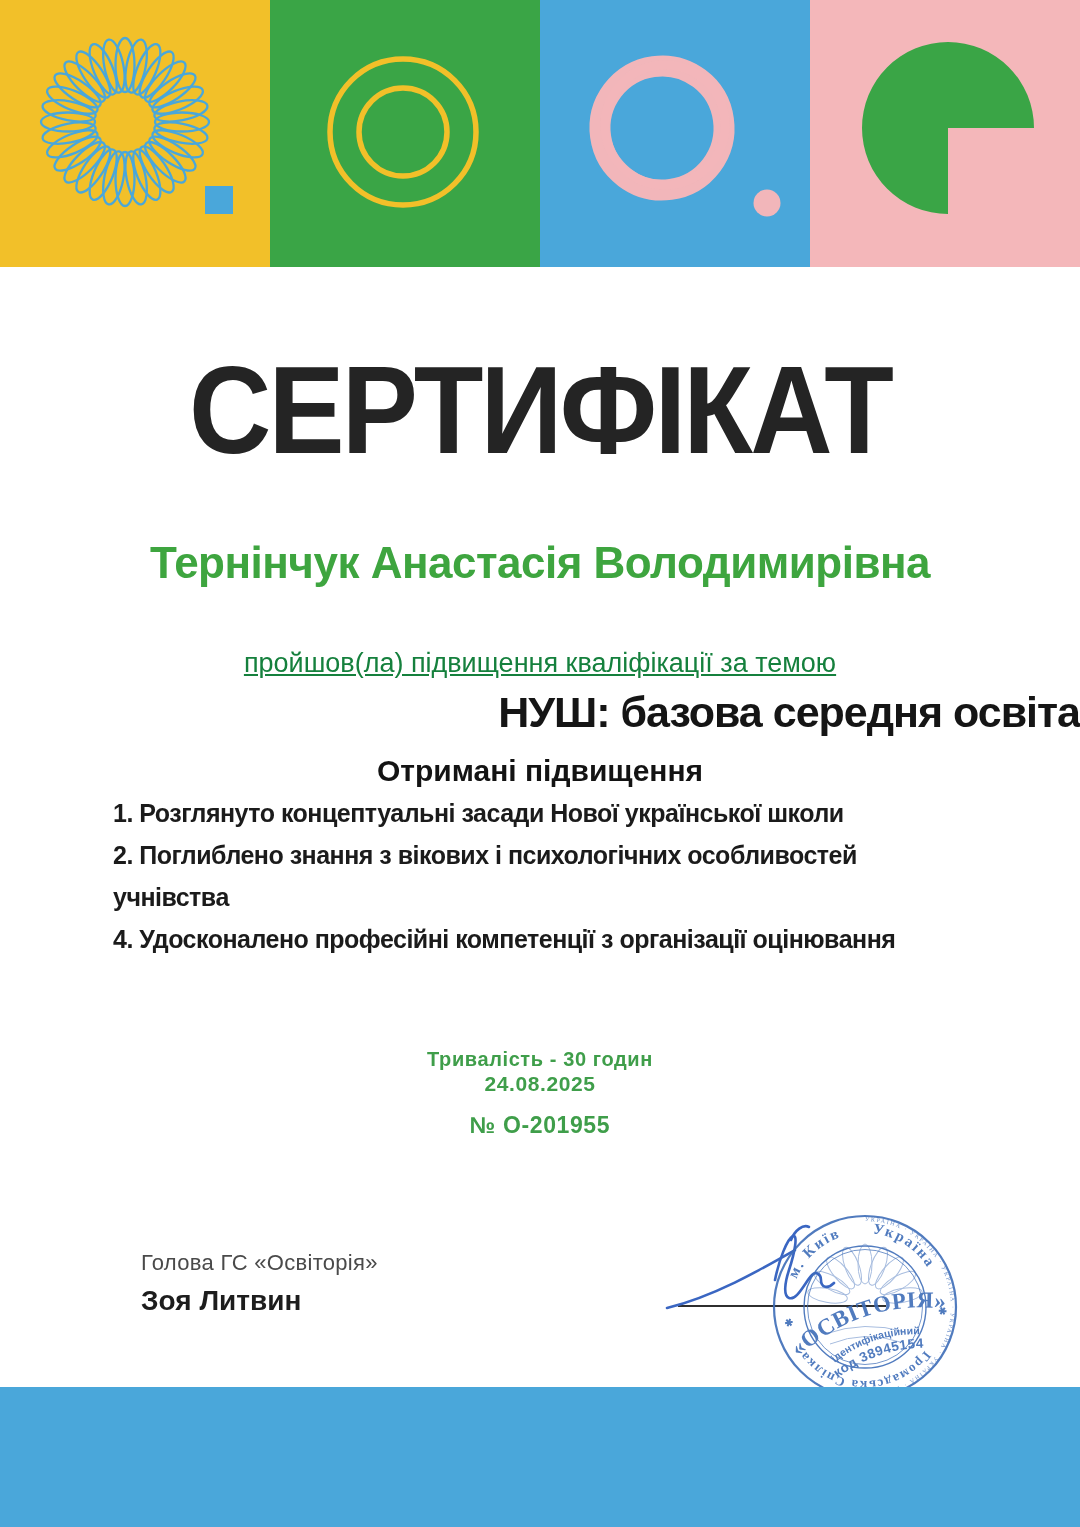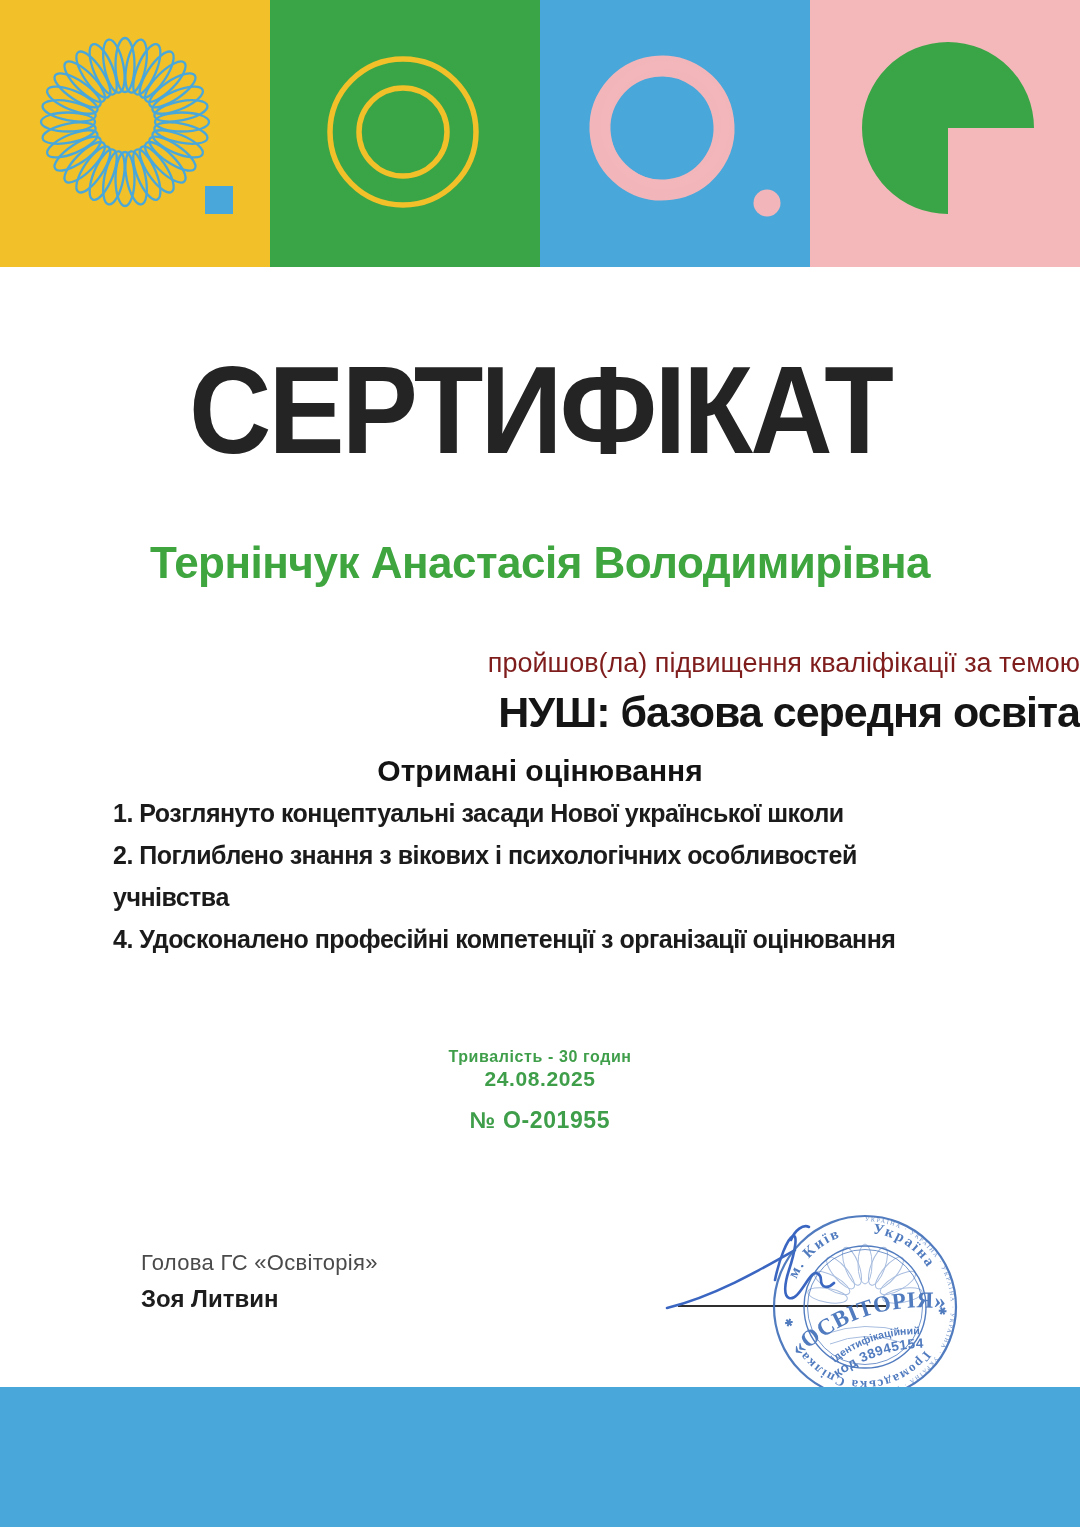--- a/index.html
+++ b/index.html
@@ -20,44 +20,44 @@
   .title{
     position:absolute;left:0;top:348px;width:1080px;text-align:center;
     font-size:124px;font-weight:bold;letter-spacing:-3px;line-height:1;
     color:#242424;transform:scaleX(.92);transform-origin:50% 50%;
   }
   .recipient{
     position:absolute;left:0;top:538px;width:1080px;text-align:center;
     font-size:44px;font-weight:bold;color:#3ea53f;letter-spacing:-.5px;
   }
   .subtitle{
-    position:absolute;left:0;top:648px;width:1080px;text-align:right;
-    font-size:27px;color:#7f1d1d;
+    position:absolute;left:0;top:648px;width:1080px;text-align:center;
+    font-size:27px;color:#15803d;text-decoration:underline;
   }
   .course{
     position:absolute;left:0;top:688px;width:1080px;text-align:right;
     font-size:43px;font-weight:bold;color:#151515;letter-spacing:-1px;
   }
   .results-heading{
     position:absolute;left:0;top:754px;width:1080px;text-align:center;
     font-size:30px;font-weight:bold;color:#131313;
   }
   .results-list{
     position:absolute;left:113px;top:792px;width:860px;
     font-size:25px;font-weight:bold;letter-spacing:-.5px;line-height:42px;color:#1b1b1b;
   }
   
   .details{position:absolute;left:0;top:1048px;width:1080px;text-align:center;color:#3f9e4a;}
-  .detail-duration{font-size:16px;font-weight:bold;letter-spacing:.6px;}
+  .detail-duration{font-size:20px;font-weight:bold;letter-spacing:.6px;}
   .detail-date{font-size:21px;font-weight:bold;letter-spacing:.6px;margin-top:1px;}
   .detail-number{font-size:23px;font-weight:bold;letter-spacing:.6px;margin-top:16px;}
   
   .signatory{position:absolute;left:141px;top:1250px;}
   .signatory-role{font-size:22px;color:#4a4a4a;letter-spacing:.3px;}
-  .signatory-name{font-size:24px;font-weight:bold;color:#1d1d1d;margin-top:9px;}
+  .signatory-name{font-size:28px;font-weight:bold;color:#1d1d1d;margin-top:9px;}
   
   .sign-line{position:absolute;left:678px;top:1305px;width:208px;height:2px;background:#2f2f2f;}
   .signature{position:absolute;left:655px;top:1218px;}
   .stamp{position:absolute;left:770px;top:1212px;opacity:.9;}
   .stamp text{fill:#3e6db8;}
   
   .footer{position:absolute;left:0;top:1387px;width:1080px;height:140px;background:#4aa7da;}
 </style>
 </head>
 <body>
@@ -125,21 +125,21 @@
         <path d="M138,128 L138,214 A86,86 0 1 1 224,128 Z" fill="#3aa546"></path>
       </svg>
     </div>
   </div>
 
   <div class="title">СЕРТИФІКАТ</div>
   <div class="recipient">Тернінчук Анастасія Володимирівна</div>
   <div class="subtitle">пройшов(ла) підвищення кваліфікації за темою</div>
   <div class="course">НУШ: базова середня освіта</div>
 
-  <div class="results-heading">Отримані оцінювання</div>
+  <div class="results-heading">Отримані підвищення</div>
   <div class="results-list">
     <div class="result-item">1. Розглянуто концептуальні засади Нової української школи</div>
     <div class="result-item">2. Поглиблено знання з вікових і психологічних особливостей учнівства</div>
     <div class="result-item">4. Удосконалено професійні компетенції з організації оцінювання</div>
   </div>
 
   <div class="details">
     <div class="detail-duration">Тривалість - 30 годин</div>
     <div class="detail-date">24.08.2025</div>
     <div class="detail-number">№ О-201955</div>

